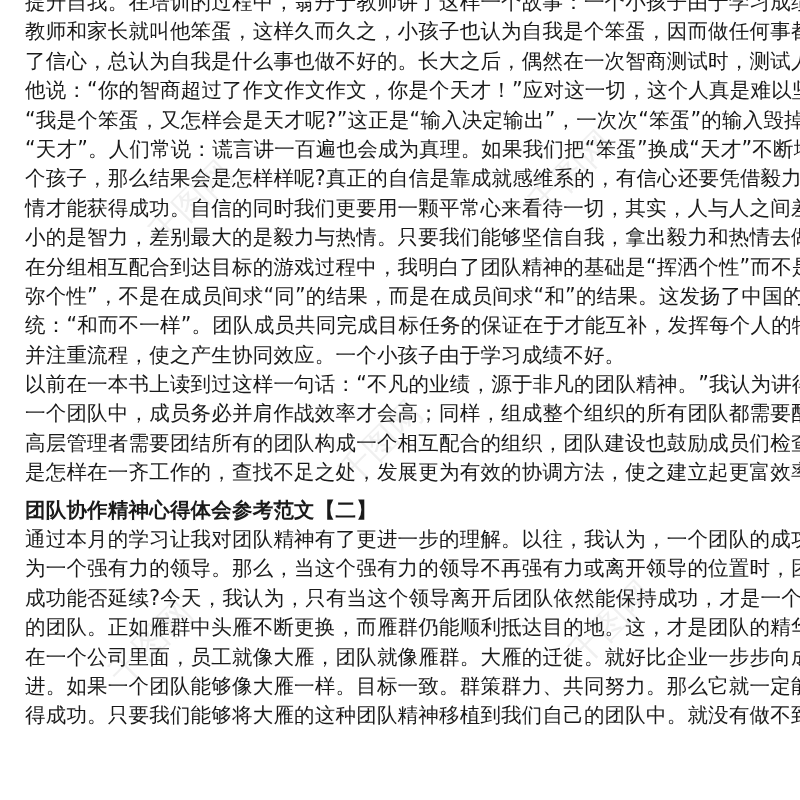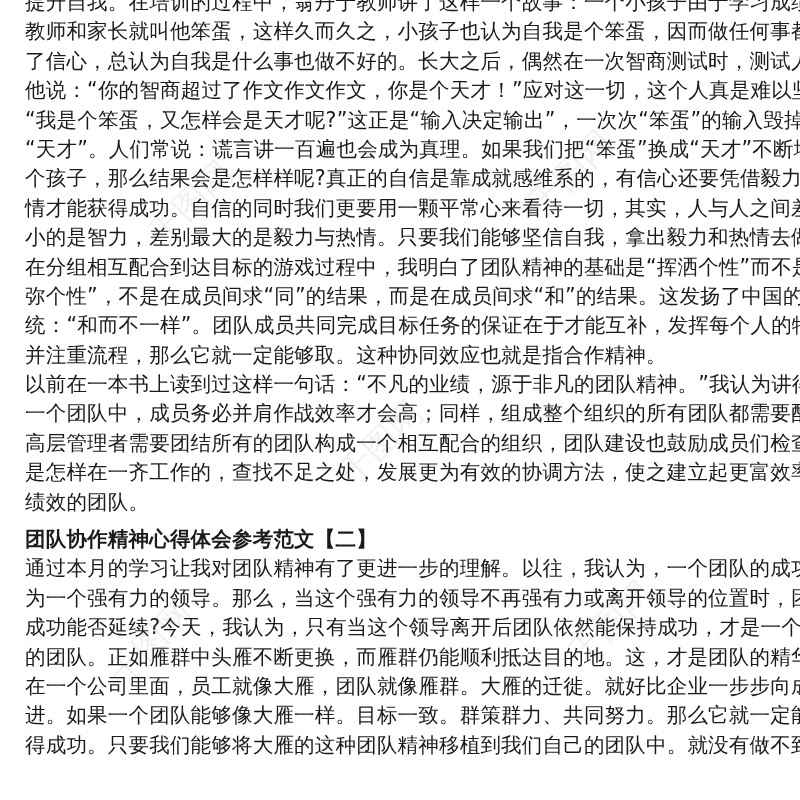--- a/index.html
+++ b/index.html
@@ -38,26 +38,25 @@
     <div class="line">了信心，总认为自我是什么事也做不好的。长大之后，偶然在一次智商测试时，测试人员对</div>
     <div class="line">他说：“你的智商超过了作文作文作文，你是个天才！”应对这一切，这个人真是难以坚信：</div>
     <div class="line">“我是个笨蛋，又怎样会是天才呢?”这正是“输入决定输出”，一次次“笨蛋”的输入毁掉了一个</div>
     <div class="line">“天才”。人们常说：谎言讲一百遍也会成为真理。如果我们把“笨蛋”换成“天才”不断地激励这</div>
     <div class="line">个孩子，那么结果会是怎样样呢?真正的自信是靠成就感维系的，有信心还要凭借毅力和热</div>
     <div class="line">情才能获得成功。自信的同时我们更要用一颗平常心来看待一切，其实，人与人之间差别最</div>
     <div class="line">小的是智力，差别最大的是毅力与热情。只要我们能够坚信自我，拿出毅力和热情去做事，</div>
     <div class="line">在分组相互配合到达目标的游戏过程中，我明白了团队精神的基础是“挥洒个性”而不是“消</div>
     <div class="line">弥个性”，不是在成员间求“同”的结果，而是在成员间求“和”的结果。这发扬了中国的优秀传</div>
     <div class="line">统：“和而不一样”。团队成员共同完成目标任务的保证在于才能互补，发挥每个人的特长，</div>
-    <div class="line">并注重流程，那么它就一定能够取。这种协同效应也就是指合作精神。</div>
+    <div class="line">并注重流程，使之产生协同效应。一个小孩子由于学习成绩不好。</div>
     <div class="line">以前在一本书上读到过这样一句话：“不凡的业绩，源于非凡的团队精神。”我认为讲得很好。</div>
     <div class="line">一个团队中，成员务必并肩作战效率才会高；同样，组成整个组织的所有团队都需要配合。</div>
     <div class="line">高层管理者需要团结所有的团队构成一个相互配合的组织，团队建设也鼓励成员们检查他们</div>
     <div class="line">是怎样在一齐工作的，查找不足之处，发展更为有效的协调方法，使之建立起更富效率、高</div>
-    <div class="line">绩效的团队。</div>
     <div class="line heading">团队协作精神心得体会参考范文【二】</div>
     <div class="line">通过本月的学习让我对团队精神有了更进一步的理解。以往，我认为，一个团队的成功是因</div>
     <div class="line">为一个强有力的领导。那么，当这个强有力的领导不再强有力或离开领导的位置时，团队的</div>
     <div class="line">成功能否延续?今天，我认为，只有当这个领导离开后团队依然能保持成功，才是一个成功</div>
     <div class="line">的团队。正如雁群中头雁不断更换，而雁群仍能顺利抵达目的地。这，才是团队的精华所在，</div>
     <div class="line">在一个公司里面，员工就像大雁，团队就像雁群。大雁的迁徙。就好比企业一步步向成功迈</div>
     <div class="line">进。如果一个团队能够像大雁一样。目标一致。群策群力、共同努力。那么它就一定能够取</div>
     <div class="line">得成功。只要我们能够将大雁的这种团队精神移植到我们自己的团队中。就没有做不到的事</div>
   </div>
 

